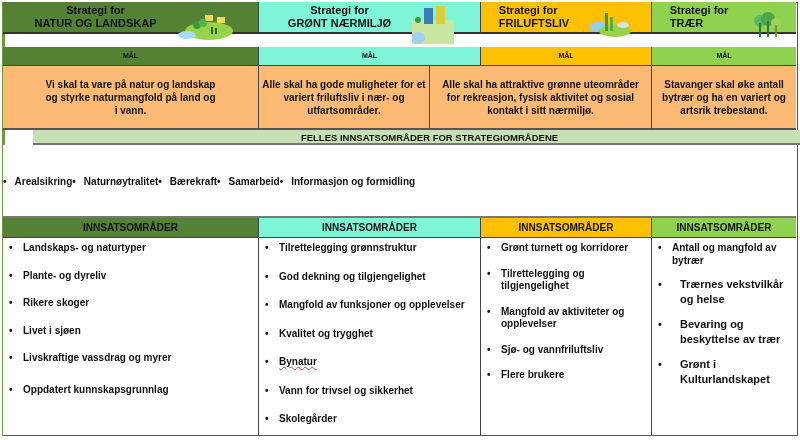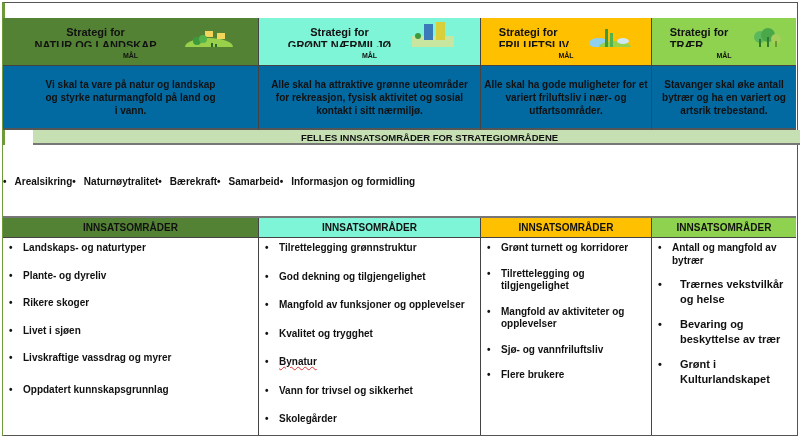--- a/index.html
+++ b/index.html
@@ -6,29 +6,29 @@
   body { width: 800px; height: 440px; background: #ffffff; font-family: "Liberation Sans", sans-serif; color: #111; overflow: hidden; }
   .frame { position: absolute; left: 2px; top: 2px; width: 796px; height: 434px; border: 1px solid #555; border-left: 3px solid #6f9a3c; }
   .row { position: absolute; left: 3px; width: 793px; display: flex; }
   .cell { border-right: 1px solid #444; border-bottom: 1px solid #444; position: relative; }
   .cell:last-child { border-right: none; }
   .c1 { width: 256px; } .c2 { width: 222px; } .c3 { width: 171px; } .c4 { width: 144px; }
   .g-natur { background: #548235; }
   .g-gront { background: #7ff5d8; }
   .g-frilufts { background: #ffc000; }
   .g-traer { background: #8fd24f; }
-  .hdr { top: 18px; height: 44px; border-radius: 19px; }
+  .hdr { top: 2px; height: 32px; border-radius: 19px; }
   .hdr .cell { display: flex; align-items: center; justify-content: center; font-weight: bold; font-size: 11px; line-height: 13px; border-bottom: 2px solid #333; }
   .hdr .t { text-align: center; }
   .hdr .t.left { text-align: left; }
   .icon { position: absolute; width: 48px; height: 34px; top: 5px; }
   .mal { top: 47px; height: 19px; }
   .mal .cell { font-weight: bold; font-size: 7px; text-align: center; line-height: 18px; }
   .goal { top: 66px; height: 64px; }
-  .goal .cell { background: #0369a1; font-weight: bold; font-size: 10px; line-height: 13px; text-align: center; display: flex; align-items: center; justify-content: center; padding: 0 6px; border-bottom: 2px solid #555; }
+  .goal .cell { background: #fdba74; font-weight: bold; font-size: 10px; line-height: 13px; text-align: center; display: flex; align-items: center; justify-content: center; padding: 0 6px; border-bottom: 2px solid #555; }
   .felles-h { position: absolute; top: 130px; left: 3px; width: 793px; height: 15px; background: #c6e0b4; font-weight: bold; font-size: 9.5px; text-align: center; line-height: 15px; border-bottom: 2px solid #777; margin-left: 30px; }
   .felles-b { position: absolute; top: 145px; left: 3px; width: 793px; height: 73px; background: #fff; border-bottom: 2px solid #777; display: flex; flex-direction: row; align-items: center; padding-top: 3px; }
   .felles-b div { font-weight: bold; font-size: 10px; line-height: 13.5px; }
   .felles-b div::before { content: "•"; margin-right: 8px; }
   .ins-h { top: 218px; height: 20px; }
   .ins-h .cell { font-weight: bold; font-size: 10px; text-align: center; line-height: 19px; }
   .ins-b { top: 238px; height: 197px; }
   .ins-b .cell { background: #fff; border-bottom: none; padding: 4px 4px 0 6px; }
   .li { display: flex; font-weight: bold; font-size: 10px; line-height: 12.5px; }
   .li .b { width: 14px; flex: none; }
@@ -106,22 +106,22 @@
 
 <div class="row mal">
   <div class="cell c1 g-natur">MÅL</div>
   <div class="cell c2 g-gront">MÅL</div>
   <div class="cell c3 g-frilufts">MÅL</div>
   <div class="cell c4 g-traer">MÅL</div>
 </div>
 
 <div class="row goal">
   <div class="cell c1" style="padding:0 40px">Vi skal ta vare på natur og landskap og styrke naturmangfold på land og i vann.</div>
+  <div class="cell c3" style="padding:0 3px">Alle skal ha gode muligheter for et variert friluftsliv i nær- og utfartsområder.</div>
   <div class="cell c2">Alle skal ha attraktive grønne uteområder for rekreasjon, fysisk aktivitet og sosial kontakt i sitt nærmiljø.</div>
-  <div class="cell c3" style="padding:0 3px">Alle skal ha gode muligheter for et variert friluftsliv i nær- og utfartsområder.</div>
   <div class="cell c4" style="padding:0 3px">Stavanger skal øke antall bytrær og ha en variert og artsrik trebestand.</div>
 </div>
 
 <div class="felles-h">FELLES INNSATSOMRÅDER FOR STRATEGIOMRÅDENE</div>
 <div class="felles-b">
   <div>Arealsikring</div>
   <div>Naturnøytralitet</div>
   <div>Bærekraft</div>
   <div>Samarbeid</div>
   <div>Informasjon og formidling</div>

